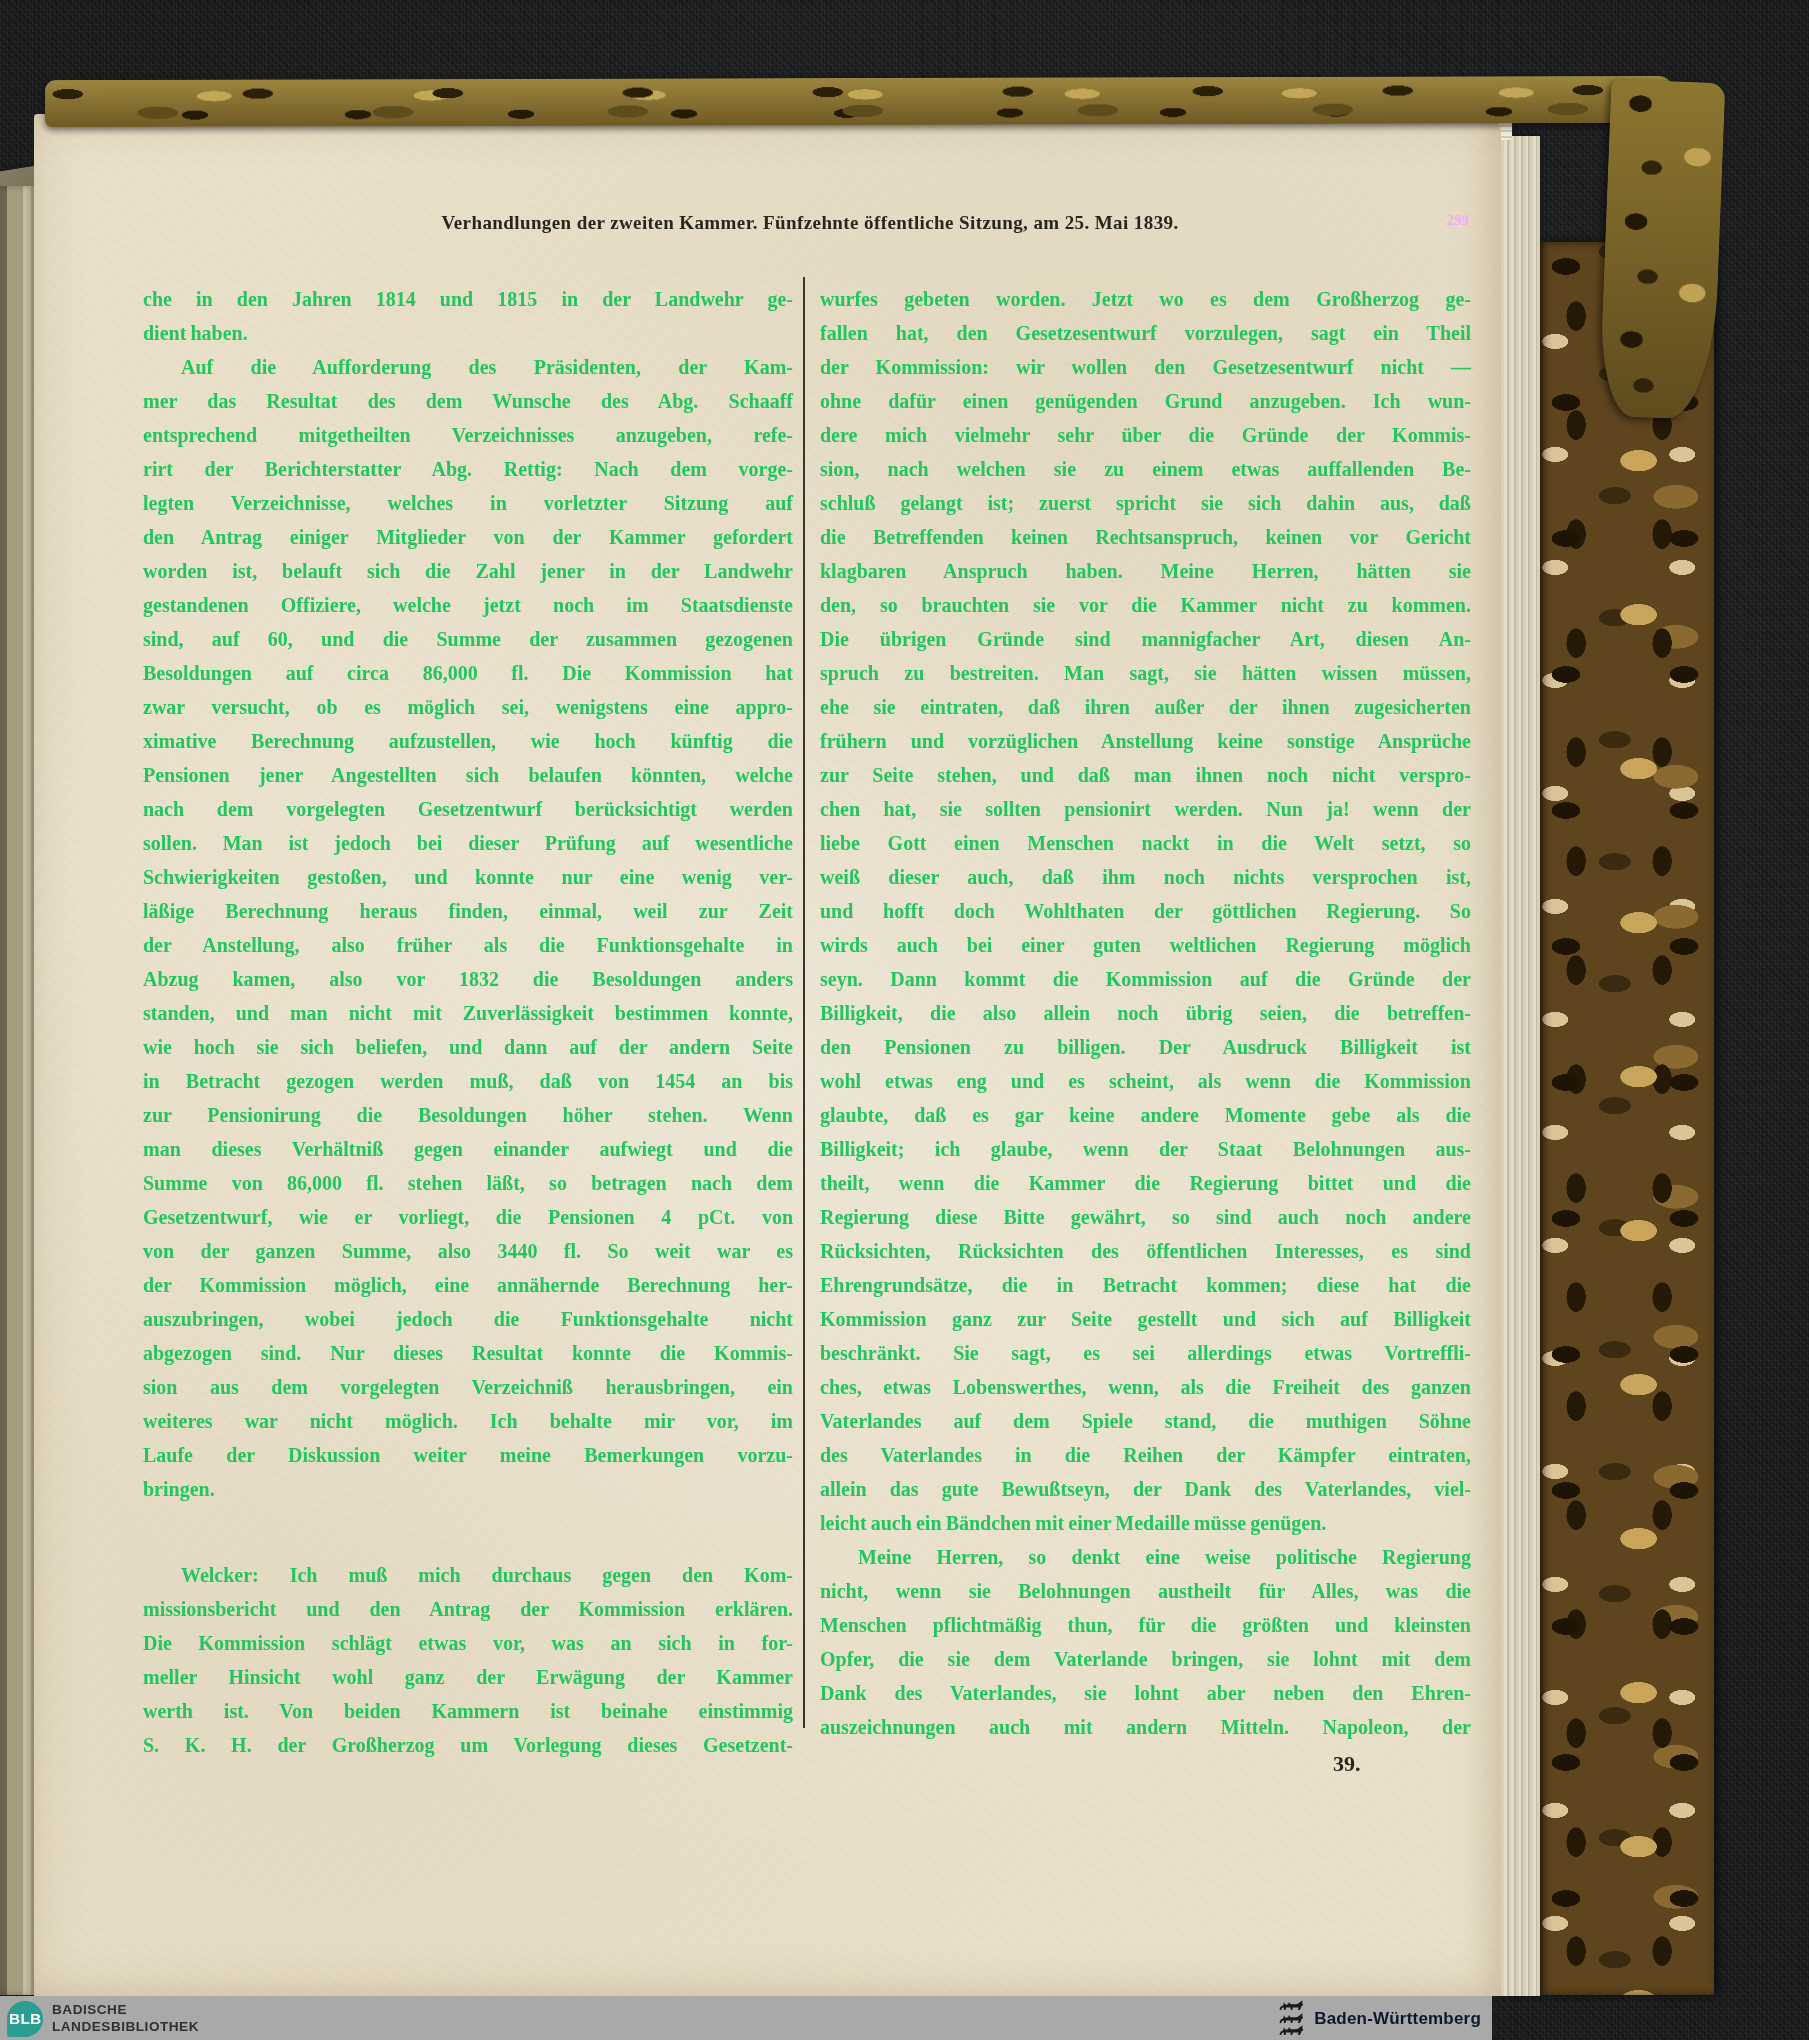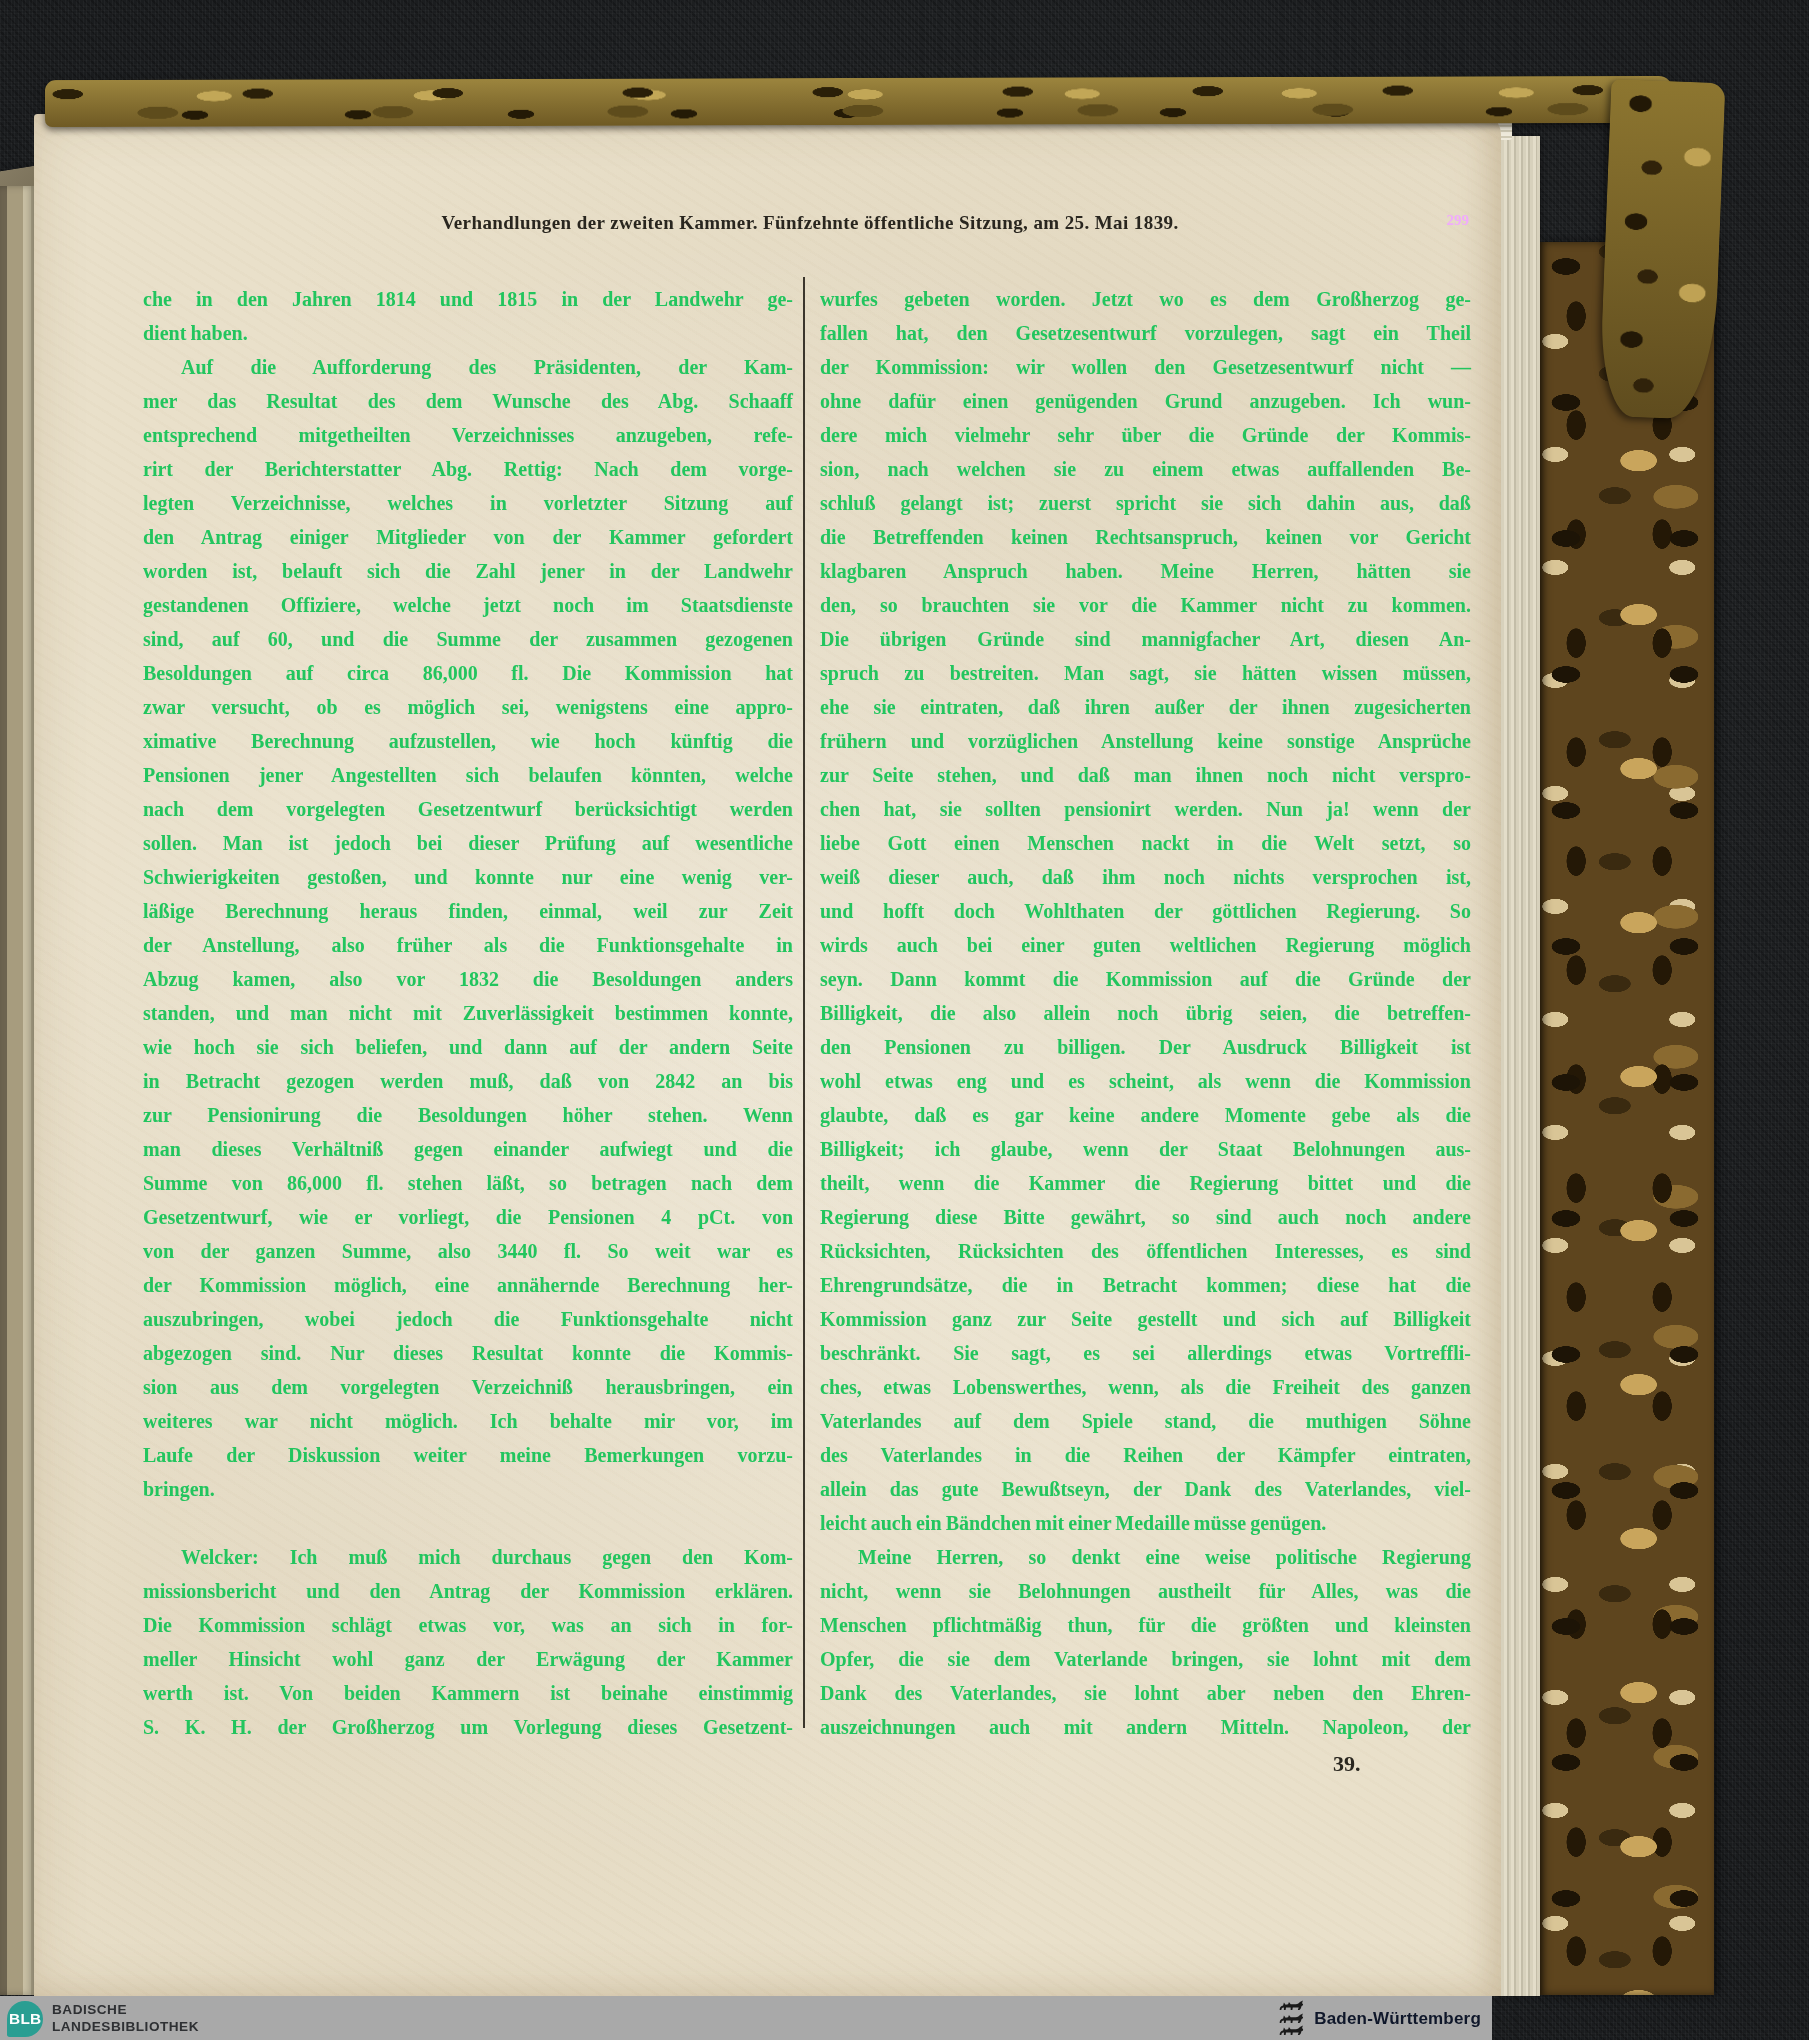--- a/index.html
+++ b/index.html
@@ -78,21 +78,21 @@
     font-weight:bold;font-size:19px;color:#29261f;letter-spacing:0.4px;}
   .page-number{position:absolute;left:1388px;top:212px;width:81px;text-align:right;
     font-weight:bold;font-size:15px;color:#f0abfc;}
   .col{position:absolute;top:282px;width:650px;color:#22c55e;font-size:20px;font-weight:bold;}
   .col-left{left:143px;}
   .col-right{left:820px;width:651px;}
   .tl{height:34px;line-height:34px;text-align:justify;text-align-last:justify;
     white-space:nowrap;overflow:visible;word-spacing:-0.9px;}
   .tl.pend{text-align-last:left;}
   .tl.ind{padding-left:38px;}
-  .tl.gap{margin-top:34px;}
+  .tl.gap{margin-top:52px;}
   .divider{position:absolute;left:803px;top:277px;width:1.8px;height:1451px;background:#3b362c;}
   .signature{position:absolute;left:1333px;top:1751px;font-size:22px;font-weight:bold;color:#29261f;}
   
   .footer{position:absolute;left:0;top:1996px;width:1492px;height:45px;background:#a9a9a9;
     font-family:"Liberation Sans","DejaVu Sans",sans-serif;}
   .blb-logo{position:absolute;left:7.2px;top:4.5px;width:36px;height:36px;background:#2a9e92;
     border-radius:18px 18px 18px 2.7px;color:#ffffff;font-weight:bold;font-size:15.4px;
     display:flex;align-items:center;justify-content:center;letter-spacing:0.2px;}
   .blb-name{position:absolute;left:52px;top:6.3px;color:#2e3033;font-weight:bold;font-size:13.6px;
     line-height:16.3px;letter-spacing:0.5px;}
@@ -137,21 +137,21 @@
       <div class="tl">ximative Berechnung aufzustellen, wie hoch künftig die</div>
       <div class="tl">Pensionen jener Angestellten sich belaufen könnten, welche</div>
       <div class="tl">nach dem vorgelegten Gesetzentwurf berücksichtigt werden</div>
       <div class="tl">sollen. Man ist jedoch bei dieser Prüfung auf wesentliche</div>
       <div class="tl">Schwierigkeiten gestoßen, und konnte nur eine wenig ver-</div>
       <div class="tl">läßige Berechnung heraus finden, einmal, weil zur Zeit</div>
       <div class="tl">der Anstellung, also früher als die Funktionsgehalte in</div>
       <div class="tl">Abzug kamen, also vor 1832 die Besoldungen anders</div>
       <div class="tl">standen, und man nicht mit Zuverlässigkeit bestimmen konnte,</div>
       <div class="tl">wie hoch sie sich beliefen, und dann auf der andern Seite</div>
-      <div class="tl">in Betracht gezogen werden muß, daß von 2842 an bis</div>
+      <div class="tl">in Betracht gezogen werden muß, daß von 1454 an bis</div>
       <div class="tl">zur Pensionirung die Besoldungen höher stehen. Wenn</div>
       <div class="tl">man dieses Verhältniß gegen einander aufwiegt und die</div>
       <div class="tl">Summe von 86,000 fl. stehen läßt, so betragen nach dem</div>
       <div class="tl">Gesetzentwurf, wie er vorliegt, die Pensionen 4 pCt. von</div>
       <div class="tl">von der ganzen Summe, also 3440 fl. So weit war es</div>
       <div class="tl">der Kommission möglich, eine annähernde Berechnung her-</div>
       <div class="tl">auszubringen, wobei jedoch die Funktionsgehalte nicht</div>
       <div class="tl">abgezogen sind. Nur dieses Resultat konnte die Kommis-</div>
       <div class="tl">sion aus dem vorgelegten Verzeichniß herausbringen, ein</div>
       <div class="tl">weiteres war nicht möglich. Ich behalte mir vor, im</div>

